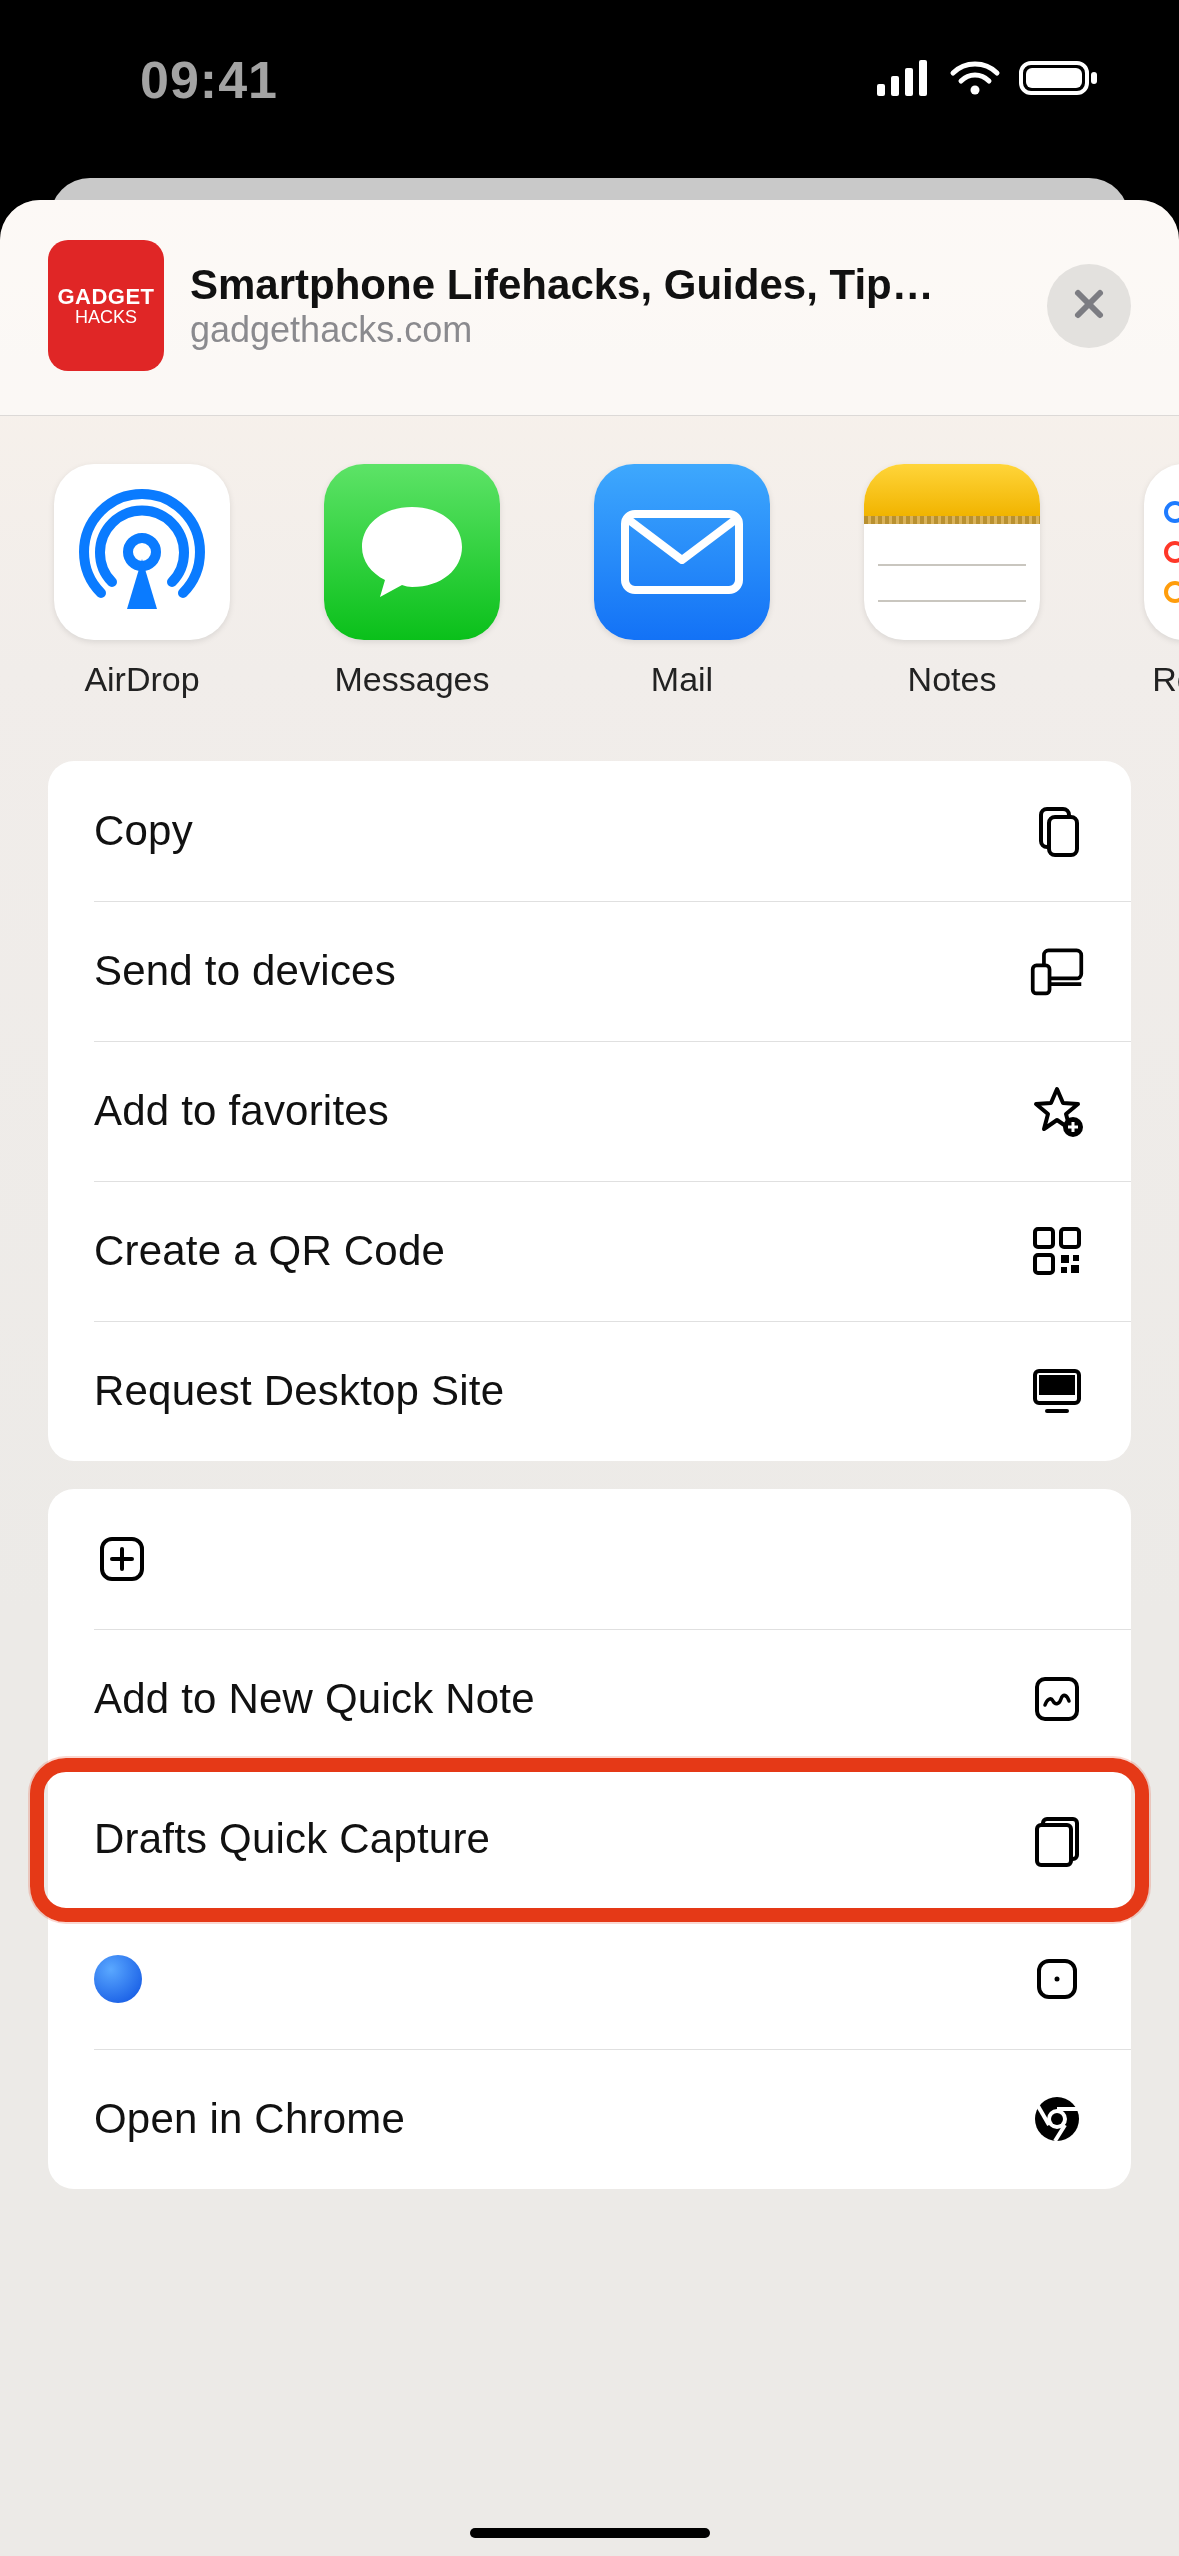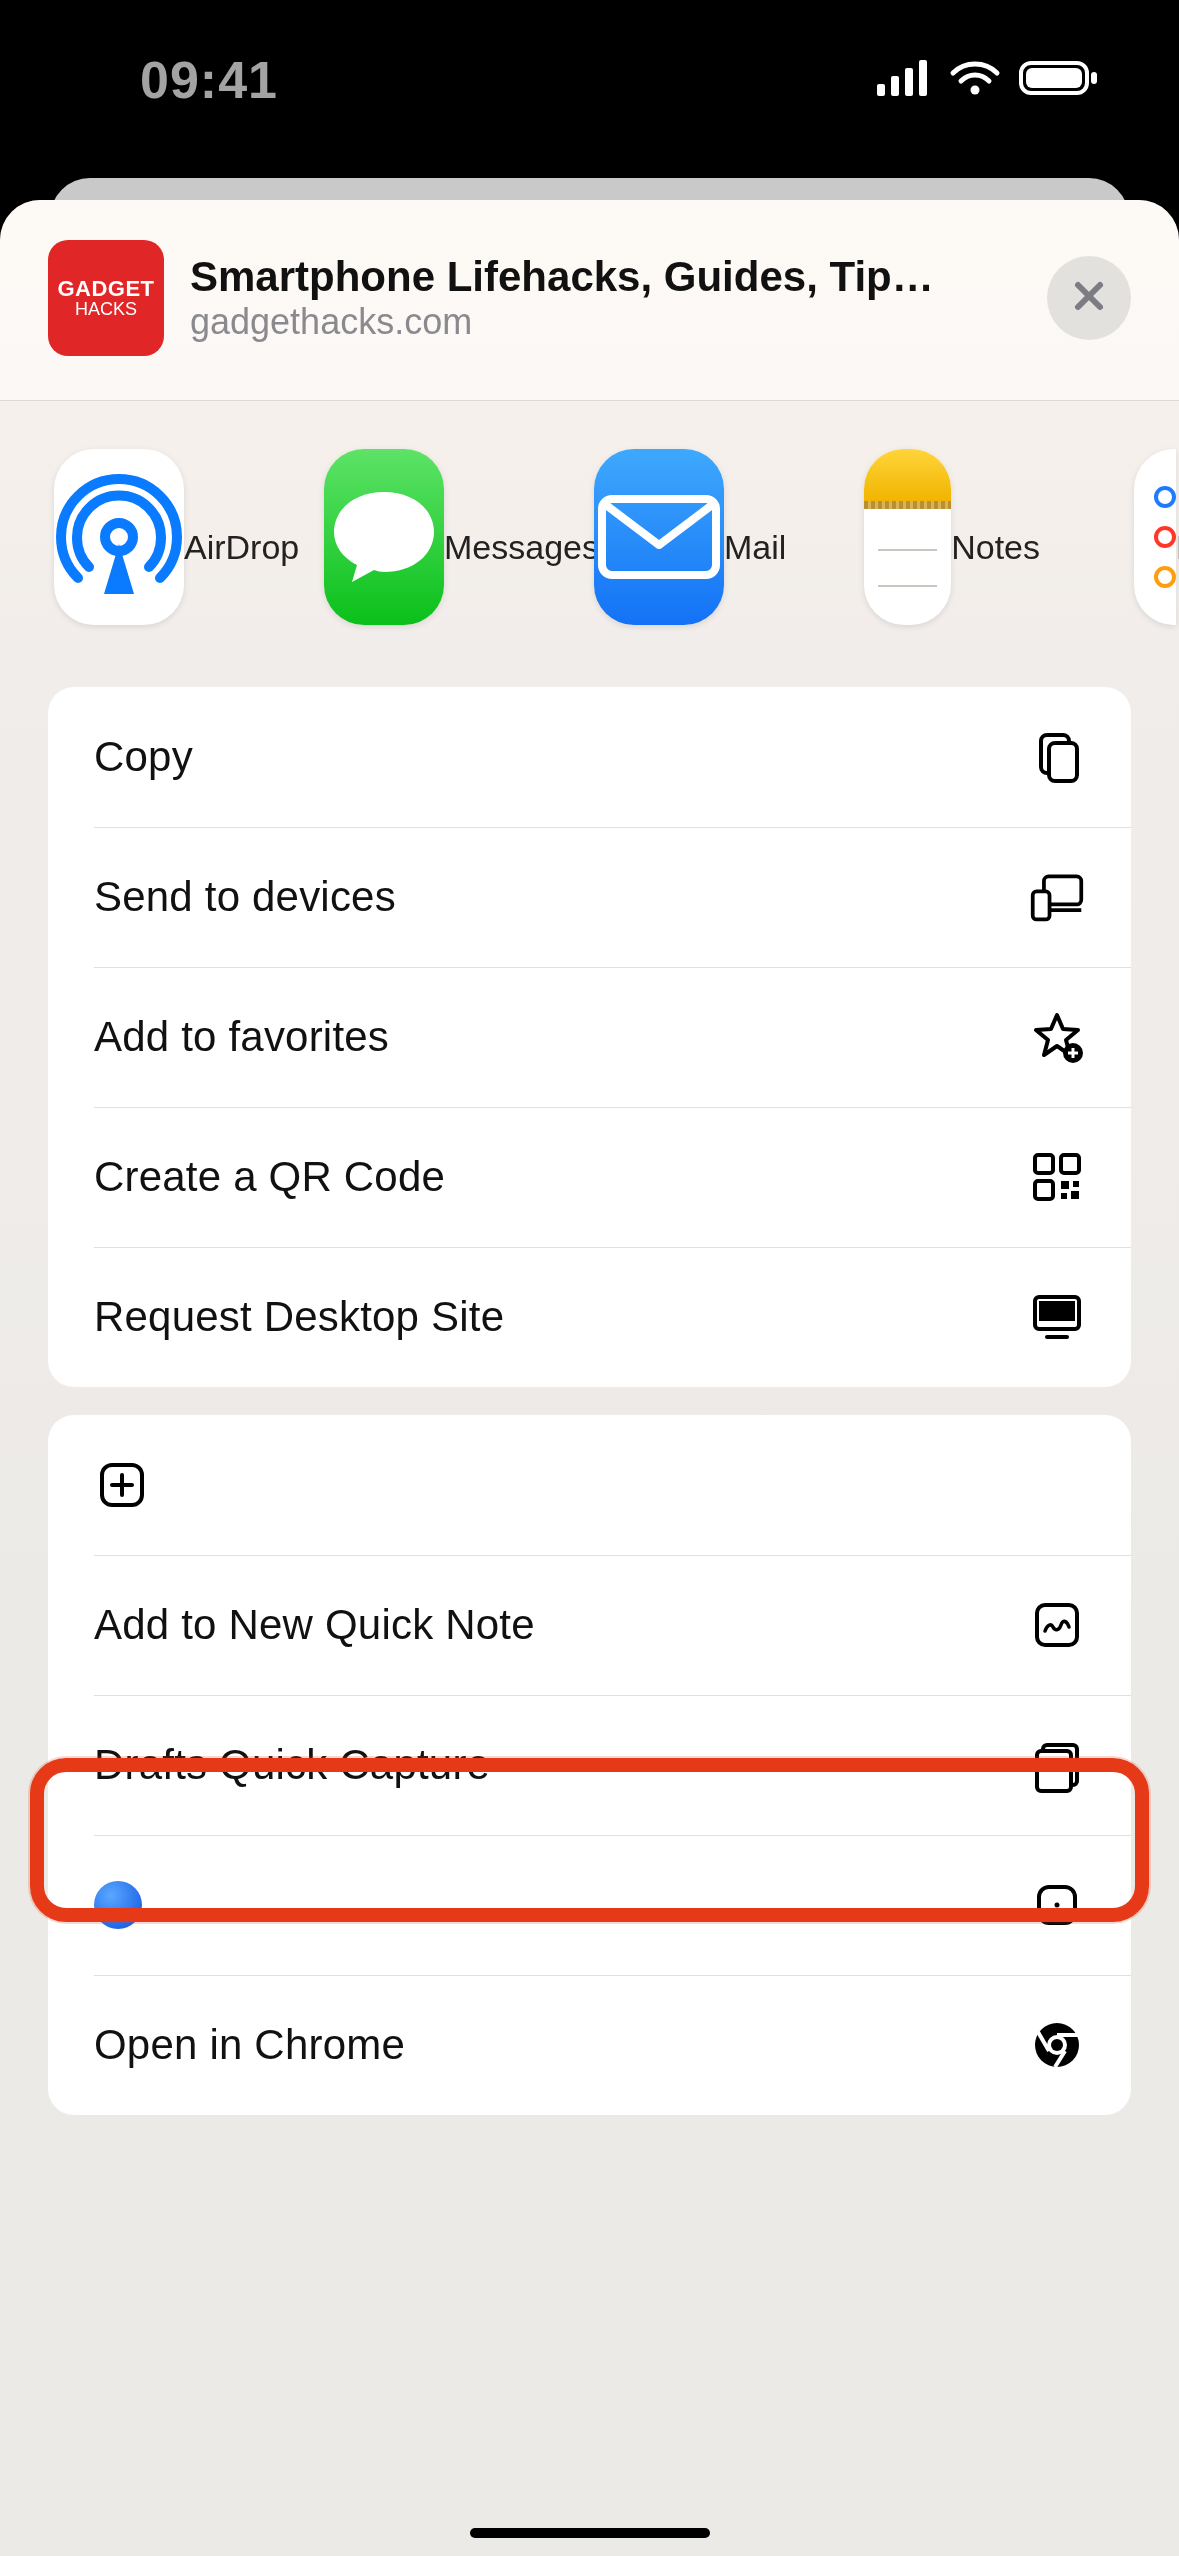--- a/index.html
+++ b/index.html
@@ -40,21 +40,21 @@
   }
 
   
   .sheet-header {
     display:flex; align-items:center;
     padding:40px 48px 44px 48px;
     border-bottom:1px solid rgba(0,0,0,0.12);
     background:rgba(255,255,255,0.5);
   }
   .site-icon {
-    width:116px; height:116px; border-radius:20px;
+    width:116px; height:131px; border-radius:20px;
     background:#e02626;
     display:flex; flex-direction:column; align-items:center; justify-content:center;
     color:#fff; font-weight:700; line-height:1;
     flex:0 0 auto;
   }
   .site-icon .l1 { font-size:22px; letter-spacing:0.5px; }
   .site-icon .l2 { font-size:18px; font-weight:400; font-family:Liberation Sans, sans-serif; }
   .header-text { margin-left:26px; min-width:0; flex:1; }
   .header-title {
     font-size:42px; font-weight:700; color:#111;
@@ -70,21 +70,21 @@
     flex:0 0 auto;
   }
   .close-btn svg { width:36px; height:36px; }
 
   
   .share-row {
     display:flex; gap:94px;
     padding:48px 0 44px 54px;
     overflow:hidden;
   }
-  .share-item { display:flex; flex-direction:row; align-items:center; width:176px; flex:0 0 auto; }
+  .share-item { display:flex; flex-direction:column; align-items:center; width:176px; flex:0 0 auto; }
   .share-icon {
     width:176px; height:176px; border-radius:40px;
     display:flex; align-items:center; justify-content:center;
     box-shadow:0 2px 6px rgba(0,0,0,0.1);
   }
   .share-label { font-size:34px; color:#222; margin-top:20px; white-space:nowrap; }
 
   .airdrop-bg { background:#fff; }
   .messages-bg { background:linear-gradient(180deg,#5de367,#0ac01a); }
   .mail-bg { background:linear-gradient(180deg,#3ea8fd,#1372f6); }

